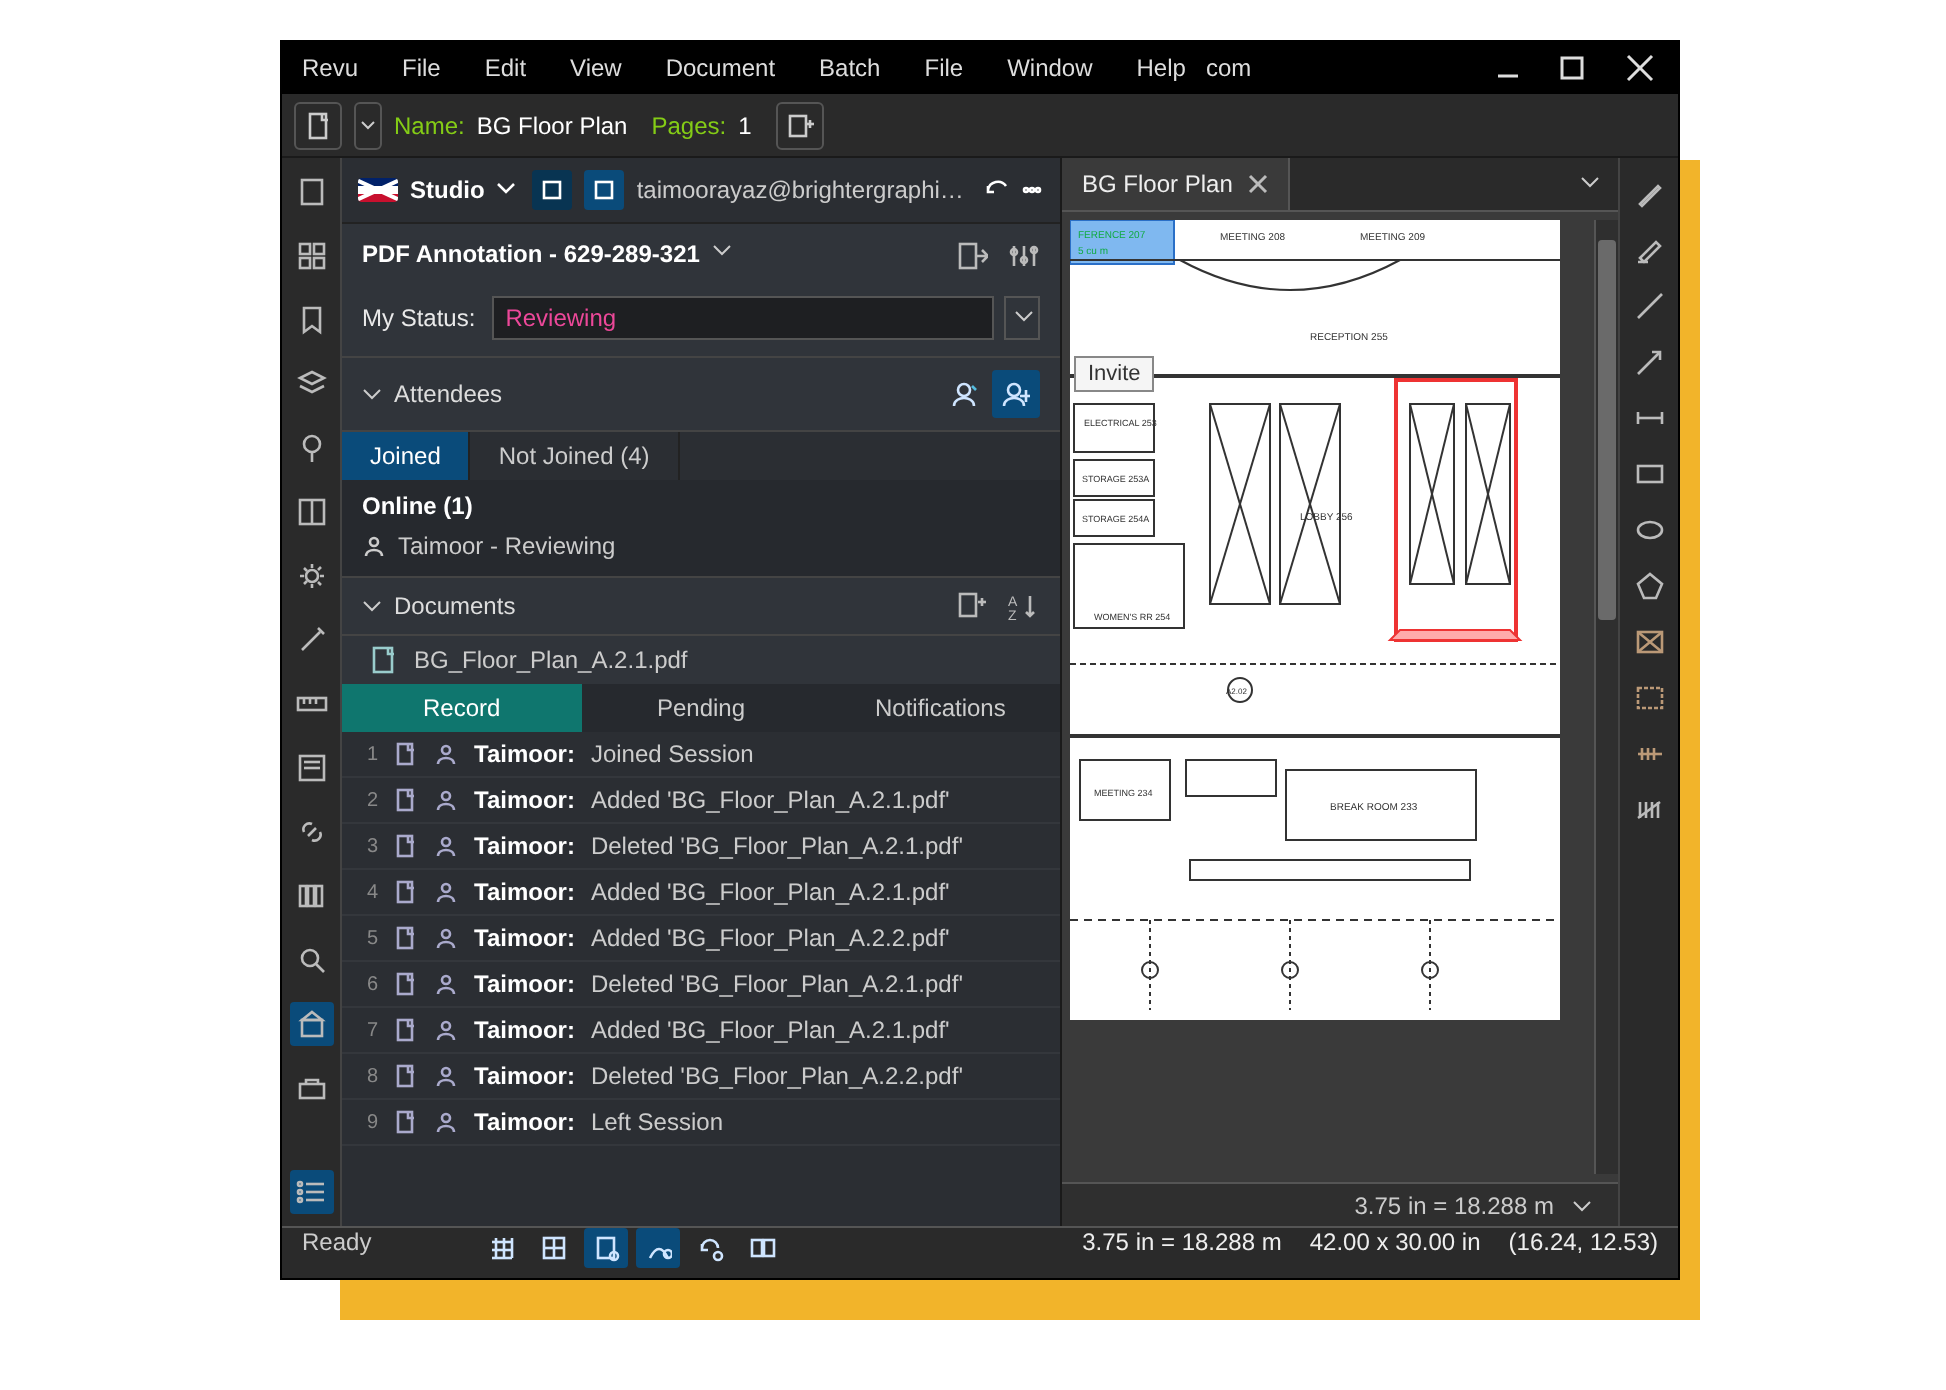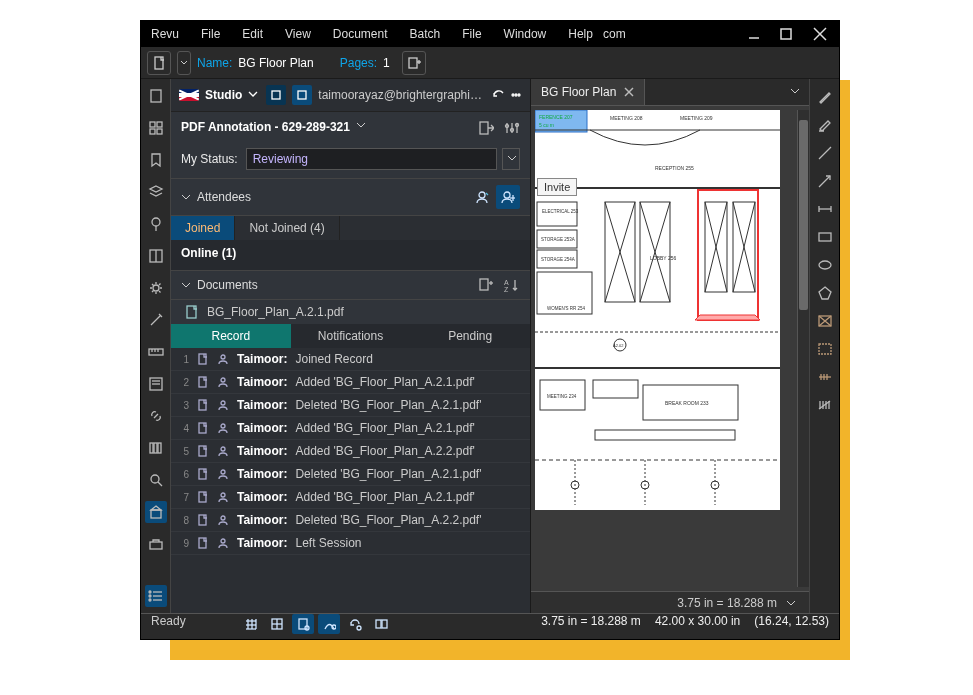--- a/index.html
+++ b/index.html
@@ -8,21 +8,21 @@
 .app{position:absolute;left:140px;top:20px;width:700px;height:620px;background:#2f2f2f;z-index:1;border:1px solid #000;color:#eaeaea;display:flex;flex-direction:column;font-size:12px}
 .topmenu{background:#000;height:26px;display:flex;align-items:center;padding:0 10px;gap:20px;color:#ddd}
 .topmenu-items{display:flex;gap:22px}
 .topmenu-items span{cursor:pointer}
 .win-controls{margin-left:auto;display:flex;align-items:center;gap:18px}
 .win-controls svg{width:14px;height:14px;stroke:#ddd;fill:none;stroke-width:1.5}
 .toolbar2{height:32px;background:#2a2a2a;border-bottom:1px solid #1a1a1a;display:flex;align-items:center;gap:6px;padding:0 6px}
 .btn-icon{width:24px;height:24px;display:flex;align-items:center;justify-content:center;border:1px solid #555;border-radius:3px;cursor:pointer}
 .btn-icon svg{width:14px;height:14px;stroke:#ccc;fill:none;stroke-width:1.3}
 .dd-caret{width:14px;height:24px;display:flex;align-items:center;justify-content:center;border:1px solid #555;border-radius:3px;cursor:pointer}
-.label-b{color:#0ea5e9}
+.label-b{color:#84cc16}
 .toolbar2 .val{color:#fff}
 .main{flex:1;display:flex;min-height:0}
 .icon-rail{width:30px;background:#2a2a2a;border-right:1px solid #444;display:flex;flex-direction:column;align-items:center;gap:10px;padding-top:6px}
 .icon-rail .ri{width:22px;height:22px;display:flex;align-items:center;justify-content:center;cursor:pointer;border-radius:2px}
 .icon-rail .ri.active{background:#0a4b7a}
 .icon-rail svg{width:16px;height:16px;stroke:#bbb;fill:none;stroke-width:1.3}
 .left-panel{width:360px;background:#30343a;display:flex;flex-direction:column;border-right:1px solid #1a1a1a;min-height:0}
 .lp-head{display:flex;align-items:center;gap:6px;padding:6px 8px;background:#2b2e33;border-bottom:1px solid #222}
 .flag{width:20px;height:12px;background:linear-gradient(#012169 33%,#fff 33% 66%,#C8102E 66%);position:relative;overflow:hidden;border-radius:2px}
 .flag::before,.flag::after{content:"";position:absolute;background:#fff}
@@ -31,31 +31,31 @@
 .lp-head .studio{font-weight:700;color:#fff}
 .lp-head .email{color:#ccc;white-space:nowrap;overflow:hidden;text-overflow:ellipsis;flex:1}
 .lp-head .sq{width:20px;height:20px;background:#0a4b7a;display:flex;align-items:center;justify-content:center;border-radius:2px;cursor:pointer}
 .lp-head .sq2{width:20px;height:20px;background:#083452;display:flex;align-items:center;justify-content:center;border-radius:2px;cursor:pointer}
 .lp-head svg{width:12px;height:12px;stroke:#fff;fill:none;stroke-width:1.3}
 .session-row{display:flex;align-items:flex-start;padding:8px 10px;gap:6px}
 .session-name{font-weight:700;color:#fff}
 .right-icons{margin-left:auto;display:flex;gap:10px}
 .right-icons svg{width:16px;height:16px;stroke:#bbb;fill:none;stroke-width:1.3;cursor:pointer}
 .status-row{display:flex;align-items:center;padding:4px 10px 8px;gap:8px}
-.status-row select,.status-input{flex:1;background:#1e1f22;border:1px solid #555;color:#c4b5fd;padding:2px 6px;height:22px;font-size:12px}
+.status-row select,.status-input{flex:1;background:#1e1f22;border:1px solid #555;color:#ec4899;padding:2px 6px;height:22px;font-size:12px}
 .section-row{display:flex;align-items:center;padding:6px 10px;gap:6px;border-top:1px solid #444;border-bottom:1px solid #444}
 .chev{width:10px;height:10px;display:inline-block}
 .section-label{color:#ddd}
 .person-btns{margin-left:auto;display:flex;gap:2px}
 .person-btn{width:24px;height:24px;display:flex;align-items:center;justify-content:center;cursor:pointer;border-radius:2px}
 .person-btn.active{background:#0a4b7a}
 .person-btn svg{width:14px;height:14px;stroke:#cfe5ff;fill:none;stroke-width:1.3}
 .tabs-small{display:flex;background:#2b2e33}
 .tabs-small .tab{padding:5px 14px;cursor:pointer;border-right:1px solid #222;color:#ccc}
-.tabs-small .tab.on{background:#0a4b7a;color:#fdba74}
+.tabs-small .tab.on{background:#0a4b7a;color:#ffffff}
 .online-block{padding:6px 10px;background:#26292e}
 .online-title{font-weight:700;color:#fff;margin-bottom:4px}
 .attendee{display:flex;align-items:center;gap:6px;color:#ccc;padding:2px 0}
 .attendee svg{width:12px;height:12px;stroke:#ccc;fill:none;stroke-width:1.3}
 .doc-row{display:flex;align-items:center;gap:8px;padding:5px 14px;color:#ccc;cursor:pointer}
 .doc-row svg{width:14px;height:14px;stroke:#9cc;fill:none;stroke-width:1.3}
 .tabs-3{display:flex;background:#26292e}
 .tabs-3 .tab{flex:1;text-align:center;padding:5px 0;cursor:pointer;color:#ccc}
 .tabs-3 .tab.on{background:#0f766e;color:#fff}
 .record-list{flex:1;overflow:hidden;background:#2b2e33}
@@ -128,21 +128,21 @@
           <path d="M9 1v3h3"></path>
         </svg>
       </div>
     <div class="dd-caret">
         <svg width="8" height="8">
           <path d="M1 2l3 3 3-3" stroke="#ccc" fill="none"></path>
         </svg>
       </div>
     <span class="label-b">Name:</span>
     <span class="val">BG Floor Plan</span>
-    <span class="label-b" style="margin-left:20px">Pages:</span>
+    <span class="label-b" style="margin-left:6px">Pages:</span>
     <span class="val">1</span>
     <div class="btn-icon" style="margin-left:6px">
         <svg>
           <rect x="2" y="2" width="8" height="10"></rect>
           <line x1="10" y1="6" x2="14" y2="6"></line>
           <line x1="12" y1="4" x2="12" y2="8"></line>
         </svg>
       </div>
   </div>
 
@@ -333,20 +333,27 @@
         </div>
       </div>
 
       <div class="tabs-small">
         <div class="tab on">Joined</div>
         <div class="tab">Not Joined (4)</div>
       </div>
 
       <div class="online-block">
         <div class="online-title">Online (1)</div>
+        <div class="attendee">
+          <svg>
+              <circle cx="6" cy="4" r="2"></circle>
+              <path d="M2 11c0-2 2-3 4-3s4 1 4 3"></path>
+            </svg>
+          <span>Taimoor - Reviewing</span>
+        </div>
       </div>
 
       <div class="section-row">
         <svg class="chev" style="stroke:#ccc;fill:none">
             <path d="M1 3l4 4 4-4"></path>
           </svg>
         <span class="section-label">Documents</span>
         <div class="right-icons" style="margin-left:auto">
           <svg>
               <rect x="2" y="2" width="8" height="11"></rect>
@@ -364,37 +371,37 @@
       <div class="doc-row">
         <svg>
             <rect x="2" y="1" width="9" height="12"></rect>
             <path d="M9 1v3h3"></path>
           </svg>
         <span>BG_Floor_Plan_A.2.1.pdf</span>
       </div>
 
       <div class="tabs-3">
         <div class="tab on">Record</div>
+        <div class="tab">Pending</div>
         <div class="tab">Notifications</div>
-        <div class="tab">Pending</div>
       </div>
 
       <div class="record-list" id="record-list">
           <div class="rec">
             <span class="num">1</span>
   <svg>
               <rect x="2" y="1" width="7" height="10"></rect>
               <path d="M7 1v3h3"></path>
             </svg>
   <svg>
               <circle cx="6" cy="4" r="2"></circle>
               <path d="M2 11c0-2 2-3 4-3s4 1 4 3"></path>
             </svg>
   <span class="user">Taimoor:</span>
-  <span class="action">Joined Record</span>
+  <span class="action">Joined Session</span>
           </div>
           <div class="rec">
             <span class="num">2</span>
   <svg>
               <rect x="2" y="1" width="7" height="10"></rect>
               <path d="M7 1v3h3"></path>
             </svg>
   <svg>
               <circle cx="6" cy="4" r="2"></circle>
               <path d="M2 11c0-2 2-3 4-3s4 1 4 3"></path>

